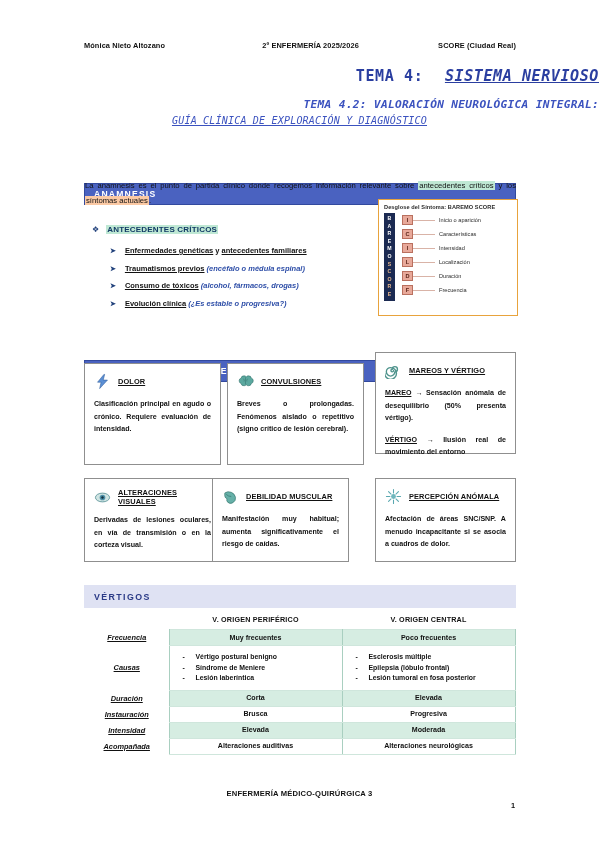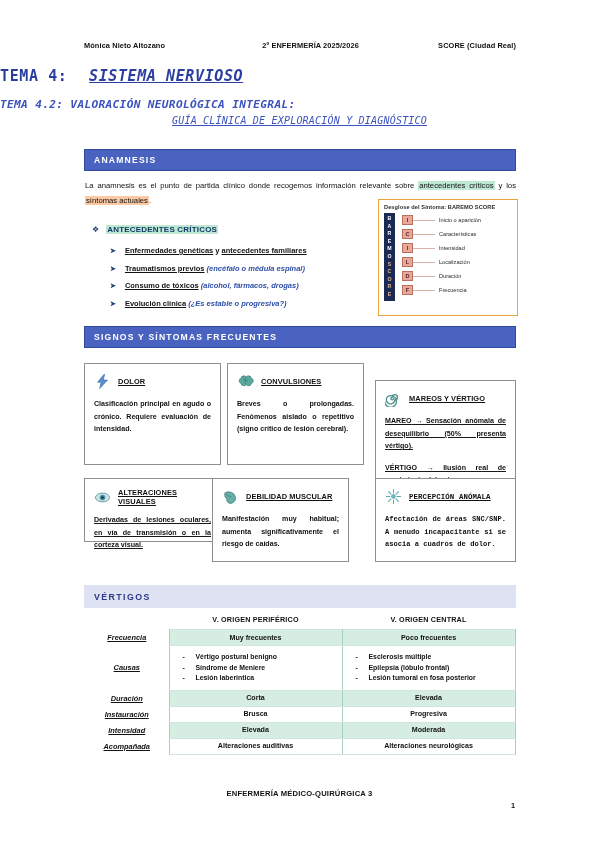--- a/index.html
+++ b/index.html
@@ -17,44 +17,44 @@
   
   .hdr {
     position: absolute; top: 41px; left: 84px; width: 432px;
     display: flex; justify-content: space-between; align-items: baseline;
     font-size: 7.4px; font-weight: bold; letter-spacing: .1px; color: #111;
   }
   .hdr .mid { margin-left: 18px; }
 
   
   .title1 {
-    position: absolute; top: 67px; left: 0; width: 599px; text-align: left;
+    position: absolute; top: 67px; left: 0; width: 599px; text-align: right;
     font-family: "DejaVu Sans Mono", monospace;
     font-size: 15px; font-weight: bold; color: #2a3ea0; letter-spacing: .6px;
   }
   .title1 .ul { text-decoration: underline; font-style: italic; padding-left: 12px;}
   .title2 {
-    position: absolute; top: 98px; left: 0; width: 599px; text-align: left;
+    position: absolute; top: 98px; left: 0; width: 599px; text-align: right;
     font-family: "DejaVu Sans Mono", monospace;
     font-size: 11.2px; font-weight: bold; font-style: italic;
     color: #3b52bf; letter-spacing: .3px;
   }
   .title3 {
     position: absolute; top: 115px; left: 0; width: 599px; text-align: center;
     font-family: "DejaVu Sans Mono", monospace;
     font-size: 10px; font-style: italic; color: #3b52bf;
     text-decoration: underline; letter-spacing: .2px;
   }
 
   
   .bar {
     position: absolute; left: 84px; width: 432px; height: 22px;
     background: #4a62c0; border: 1px solid #32499e;
     color: #ffffff; font-size: 8.6px; font-weight: bold;
-    letter-spacing: 1.2px; display: flex; align-items: center; padding-left: 9px;
+    letter-spacing: 1.2px; display: flex; align-items: center; padding-left: 9px; margin-top: 34px;
   }
   #bar-anamnesis { top: 149px; }
   #bar-signos { top: 326px; }
   .bar-light {
     position: absolute; left: 84px; width: 432px; height: 23px;
     background: #dfe2f3; border: 1px solid #dfe2f3;
     color: #2a3a86; font-size: 8.8px; font-weight: bold;
     letter-spacing: 1.4px; display: flex; align-items: center; padding-left: 9px;
   }
   #bar-vertigos { top: 585px; }
@@ -127,24 +127,24 @@
   .card-body {
     font-size: 7.1px; font-weight: bold; line-height: 12.5px;
     color: #111; text-align: justify;
   }
   .card-body .lbl { text-decoration: underline; }
   .icon { width: 17px; height: 17px; flex: 0 0 17px; display:block; }
 
   
   #card-dolor   { top: 363px; left: 84px;  width: 137px; height: 102px; }
   #card-conv    { top: 363px; left: 227px; width: 137px; height: 102px; }
-  #card-mareos  { top: 380px; left: 375px; width: 141px; height: 102px; text-decoration: underline; }
-  #card-visual  { top: 478px; left: 84px;  width: 137px; height: 64px; text-decoration: underline; }
+  #card-mareos  { top: 352px; left: 375px; width: 141px; height: 102px; }
+  #card-visual  { top: 478px; left: 84px;  width: 137px; height: 84px; }
   #card-debil   { top: 478px; left: 212px; width: 137px; height: 84px; }
-  #card-percep  { top: 478px; left: 375px; width: 141px; height: 84px; font-family: Liberation Mono, monospace; }
+  #card-percep  { top: 478px; left: 375px; width: 141px; height: 84px; }
 
   
   .tbl {
     position: absolute; top: 612px; left: 85px; width: 430px;
     border-collapse: collapse; table-layout: fixed;
   }
   .tbl td, .tbl th { padding: 0; vertical-align: middle; margin-top: 43px; }
   .tbl .rowlabel {
     width: 84px; text-align: center; font-size: 7.4px;
     font-style: italic; font-weight: bold; color: #111;

